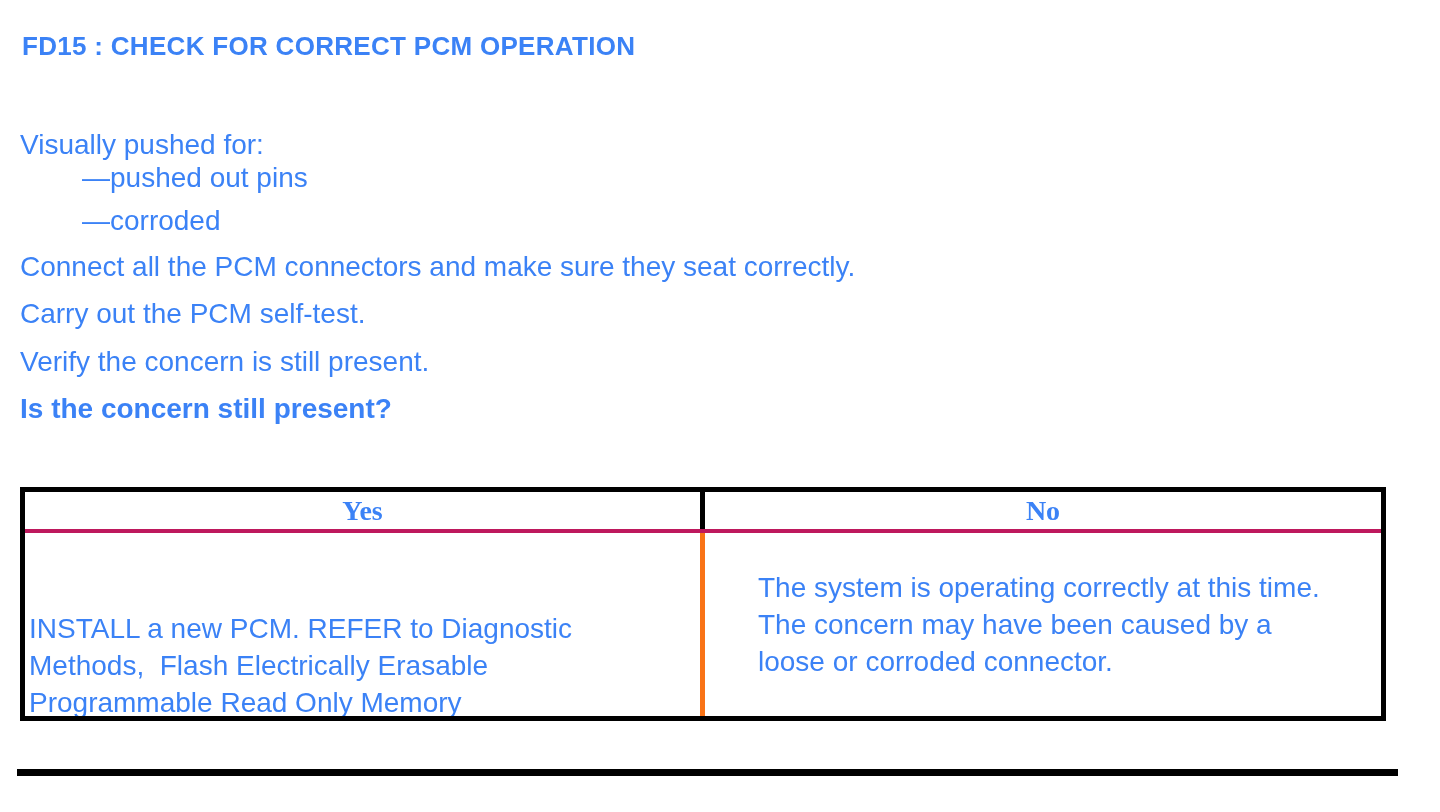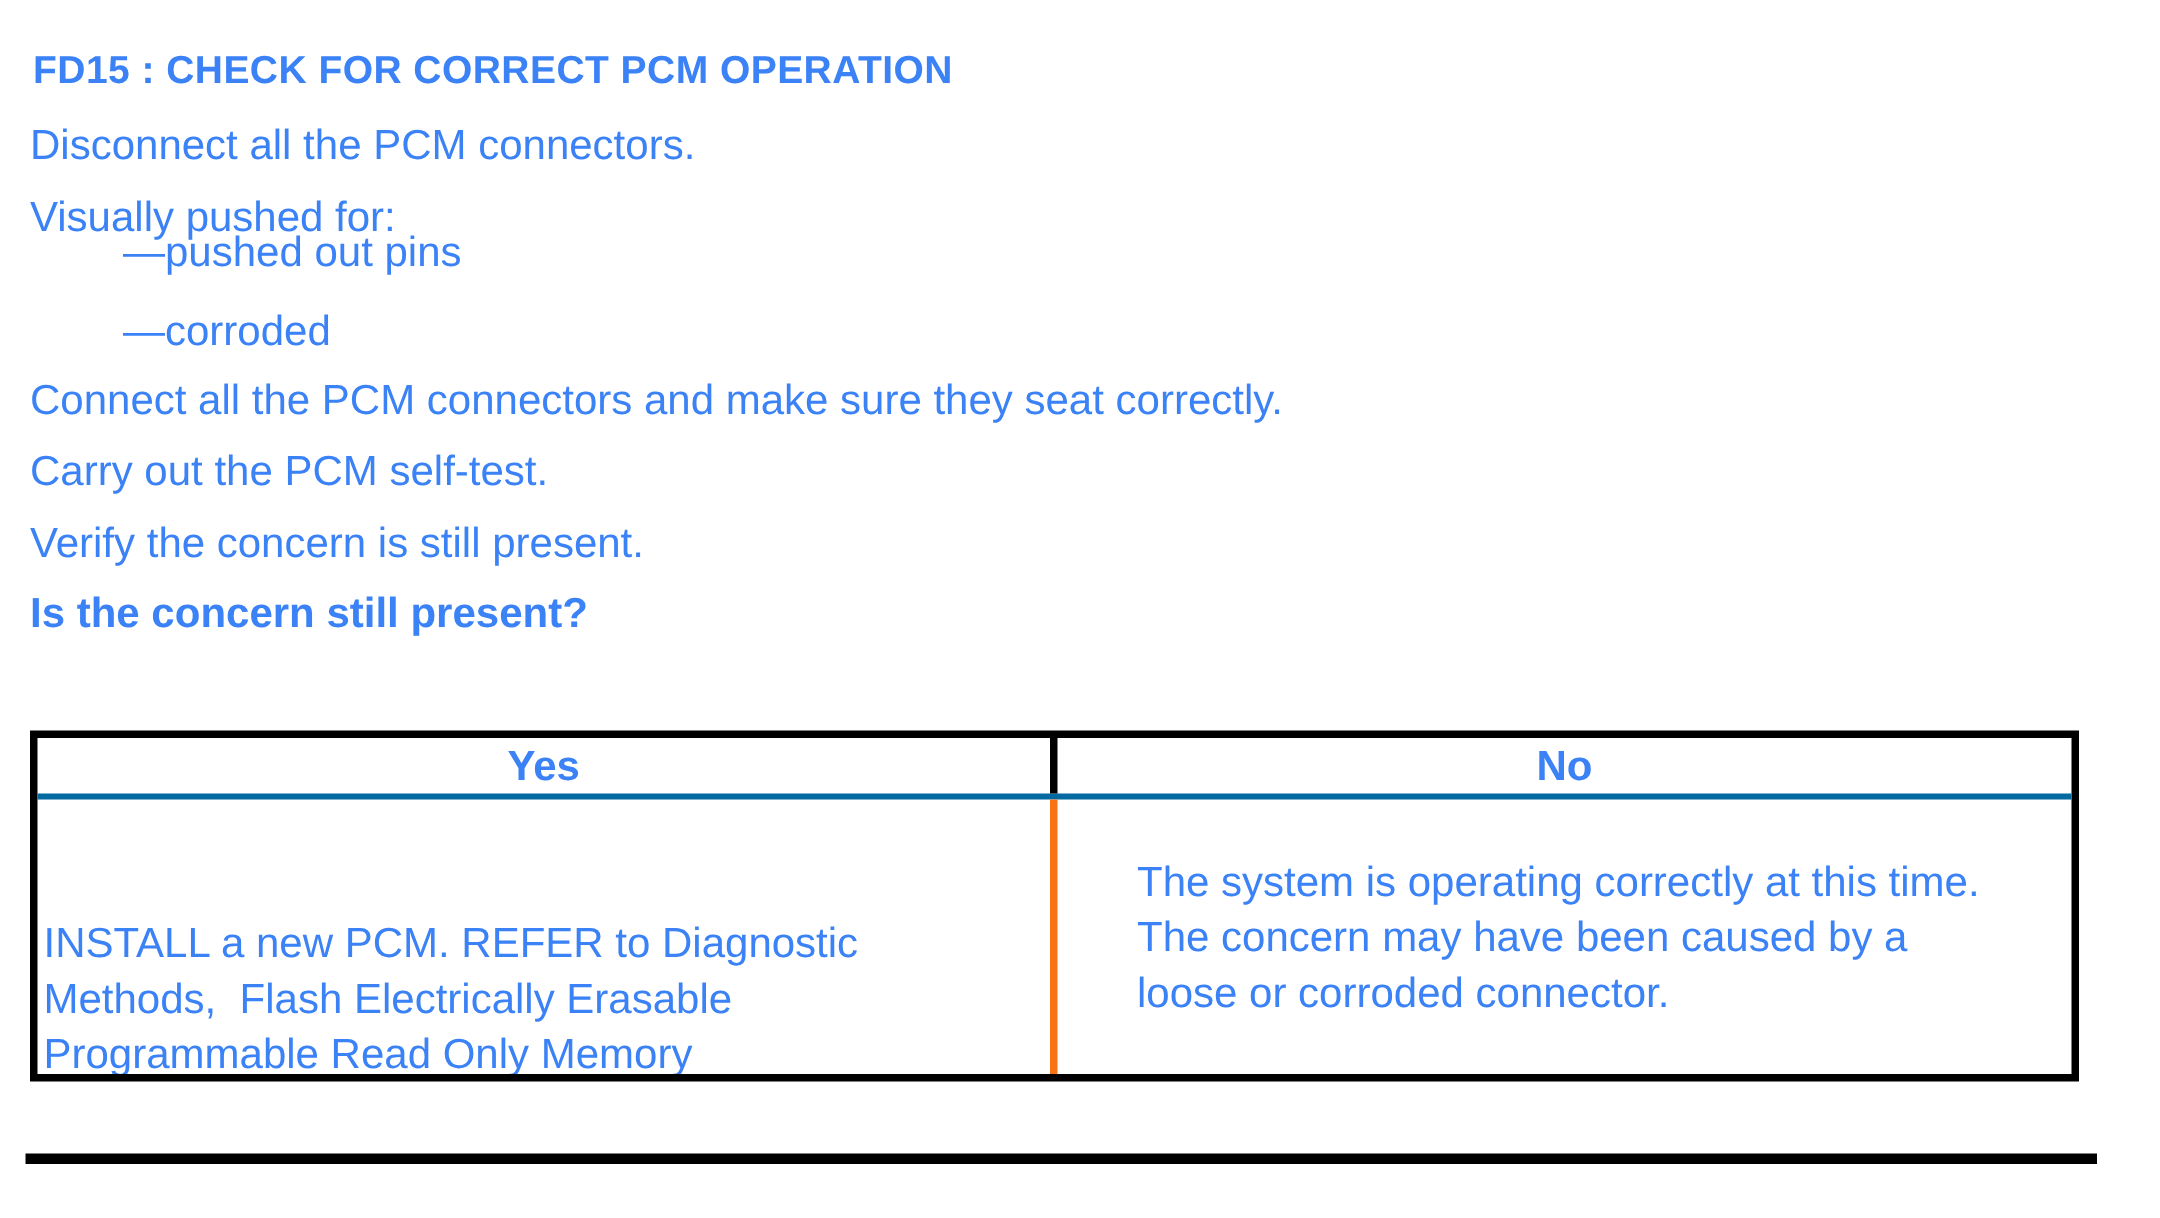--- a/index.html
+++ b/index.html
@@ -43,22 +43,23 @@
   
   .dtable {
     position: absolute;
     left: 20px;
     top: 487px;
     width: 1356px;              
     border: 5px solid #000000;
   }
   .dtable-header {
     display: flex;
-    border-bottom: 4px solid #0369a1;
+    border-bottom: 4px solid #be185d;
     height: 37px;
+    font-family: Liberation Serif, serif;
   }
   .dtable-hcell {
     font-size: 28px;
     font-weight: bold;
     line-height: 37px;
     text-align: center;
   }
   .dtable-hcell.yes-col {
     width: 675px;
     border-right: 5px solid #000000;
@@ -98,25 +99,24 @@
     background: #000000;
   }
 </style>
 </head>
 <body>
 
 <div class="page">
 
   <div class="doc-heading">FD15 : CHECK FOR CORRECT PCM OPERATION</div>
 
-  <div class="doc-line" style="top:79px">Disconnect all the PCM connectors.</div>
 
   <div class="doc-line" style="top:127px">Visually pushed for:</div>
 
-  <div class="doc-line indent" style="top:150px">—pushed out pins</div>
+  <div class="doc-line indent" style="top:160px">—pushed out pins</div>
 
   <div class="doc-line indent" style="top:203px">—corroded</div>
 
   <div class="doc-line" style="top:249px">Connect all the PCM connectors and make sure they seat correctly.</div>
 
   <div class="doc-line" style="top:296px">Carry out the PCM self-test.</div>
 
   <div class="doc-line" style="top:344px">Verify the concern is still present.</div>
 
   <div class="doc-line bold" style="top:391px">Is the concern still present?</div>

